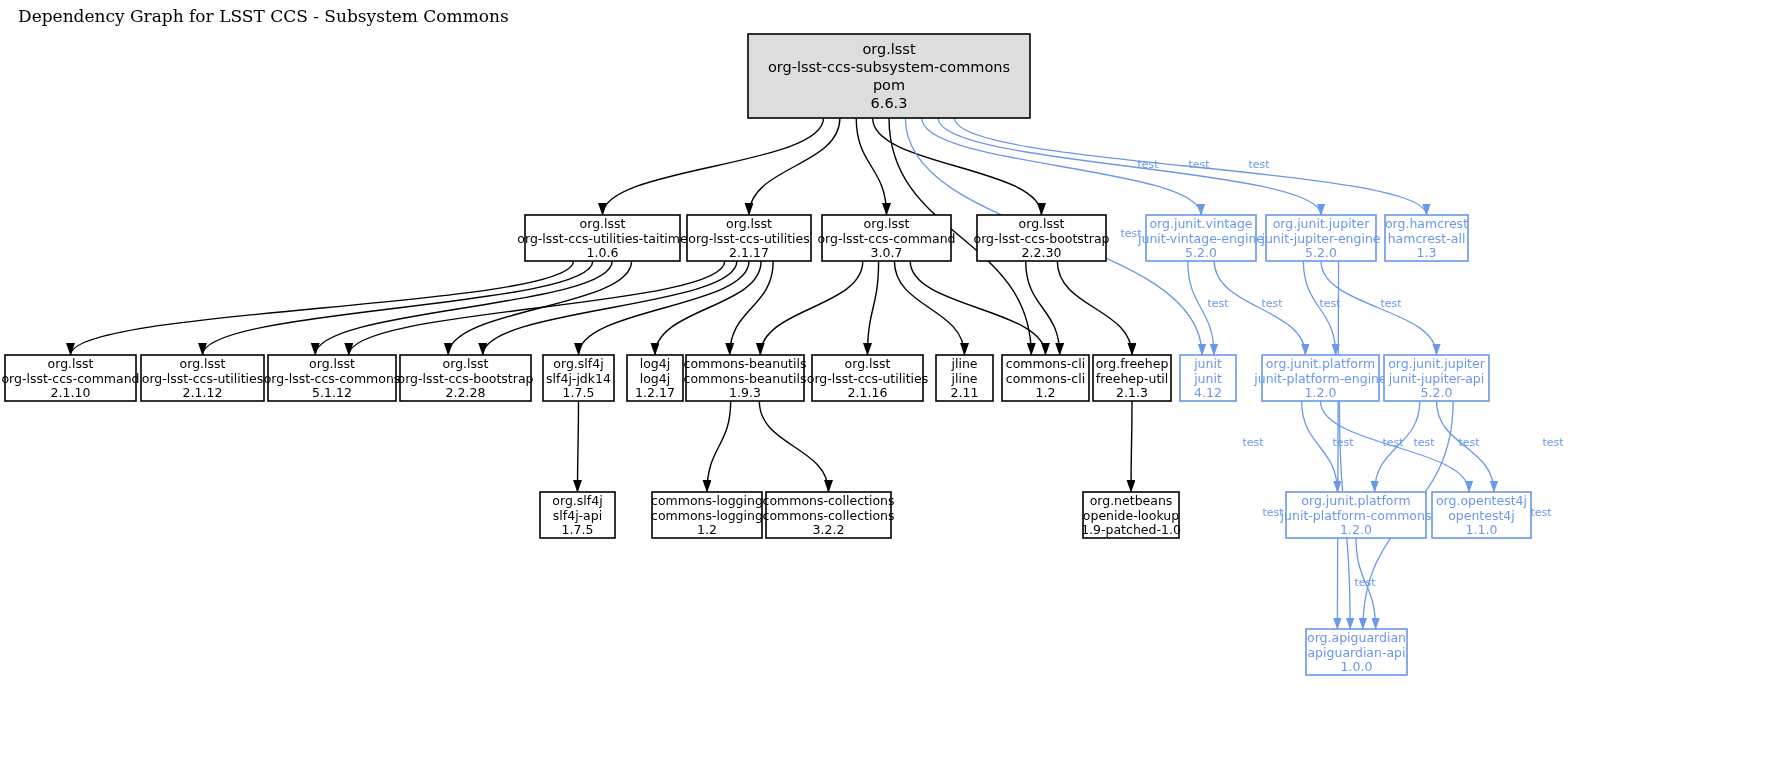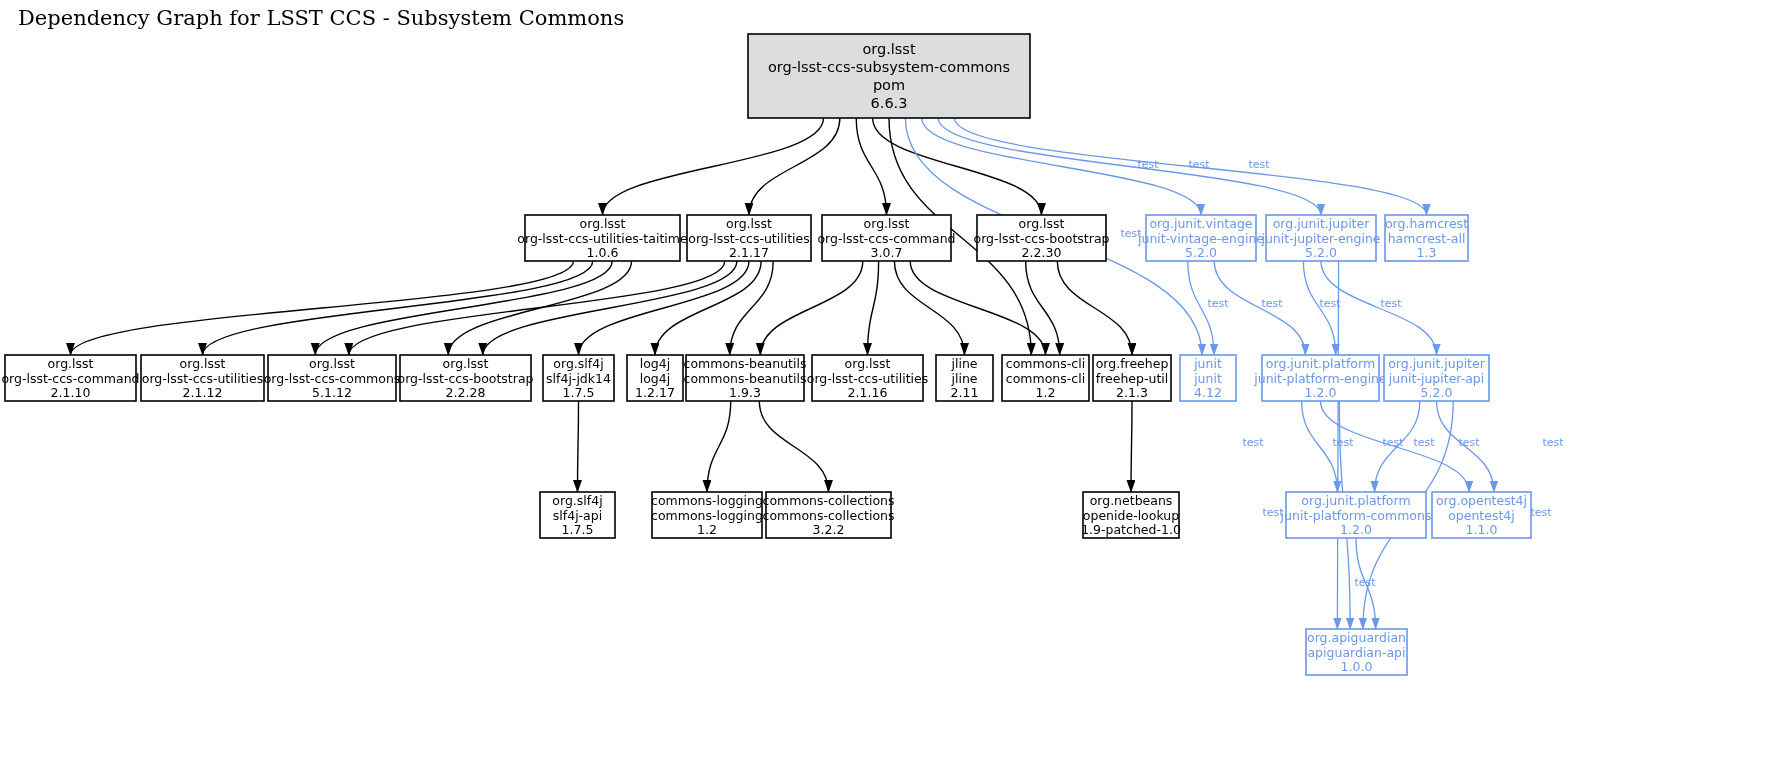--- a/index.html
+++ b/index.html
@@ -1,20 +1,20 @@
 <!DOCTYPE html>
 <html><head>
 <meta charset="utf-8">
 <style>
   html,body{margin:0;padding:0;background:#ffffff;}
   body{width:1771px;height:768px;overflow:hidden;font-family:"DejaVu Sans",sans-serif;}
   #page-title{
     position:absolute;left:18px;top:6px;
     font-family:"DejaVu Serif",serif;
-    font-size:21px;color:#000;white-space:nowrap;
+    font-size:17px;color:#000;white-space:nowrap;
   }
   #graph{position:absolute;left:0;top:0;width:1771px;height:768px;}
   .node rect{stroke-width:1.6px;}
   .node text{font-family:"DejaVu Sans",sans-serif;font-size:12.5px;text-anchor:middle;}
   .n-normal rect{fill:#ffffff;stroke:#000000;}
   .n-normal text{fill:#000000;}
   .n-root rect{fill:#dddddd;stroke:#000000;}
   .n-root text{fill:#000000;font-size:14.5px;}
   .n-test rect{fill:#ffffff;stroke:#6a98ea;}
   .n-test text{fill:#6a98ea;}

